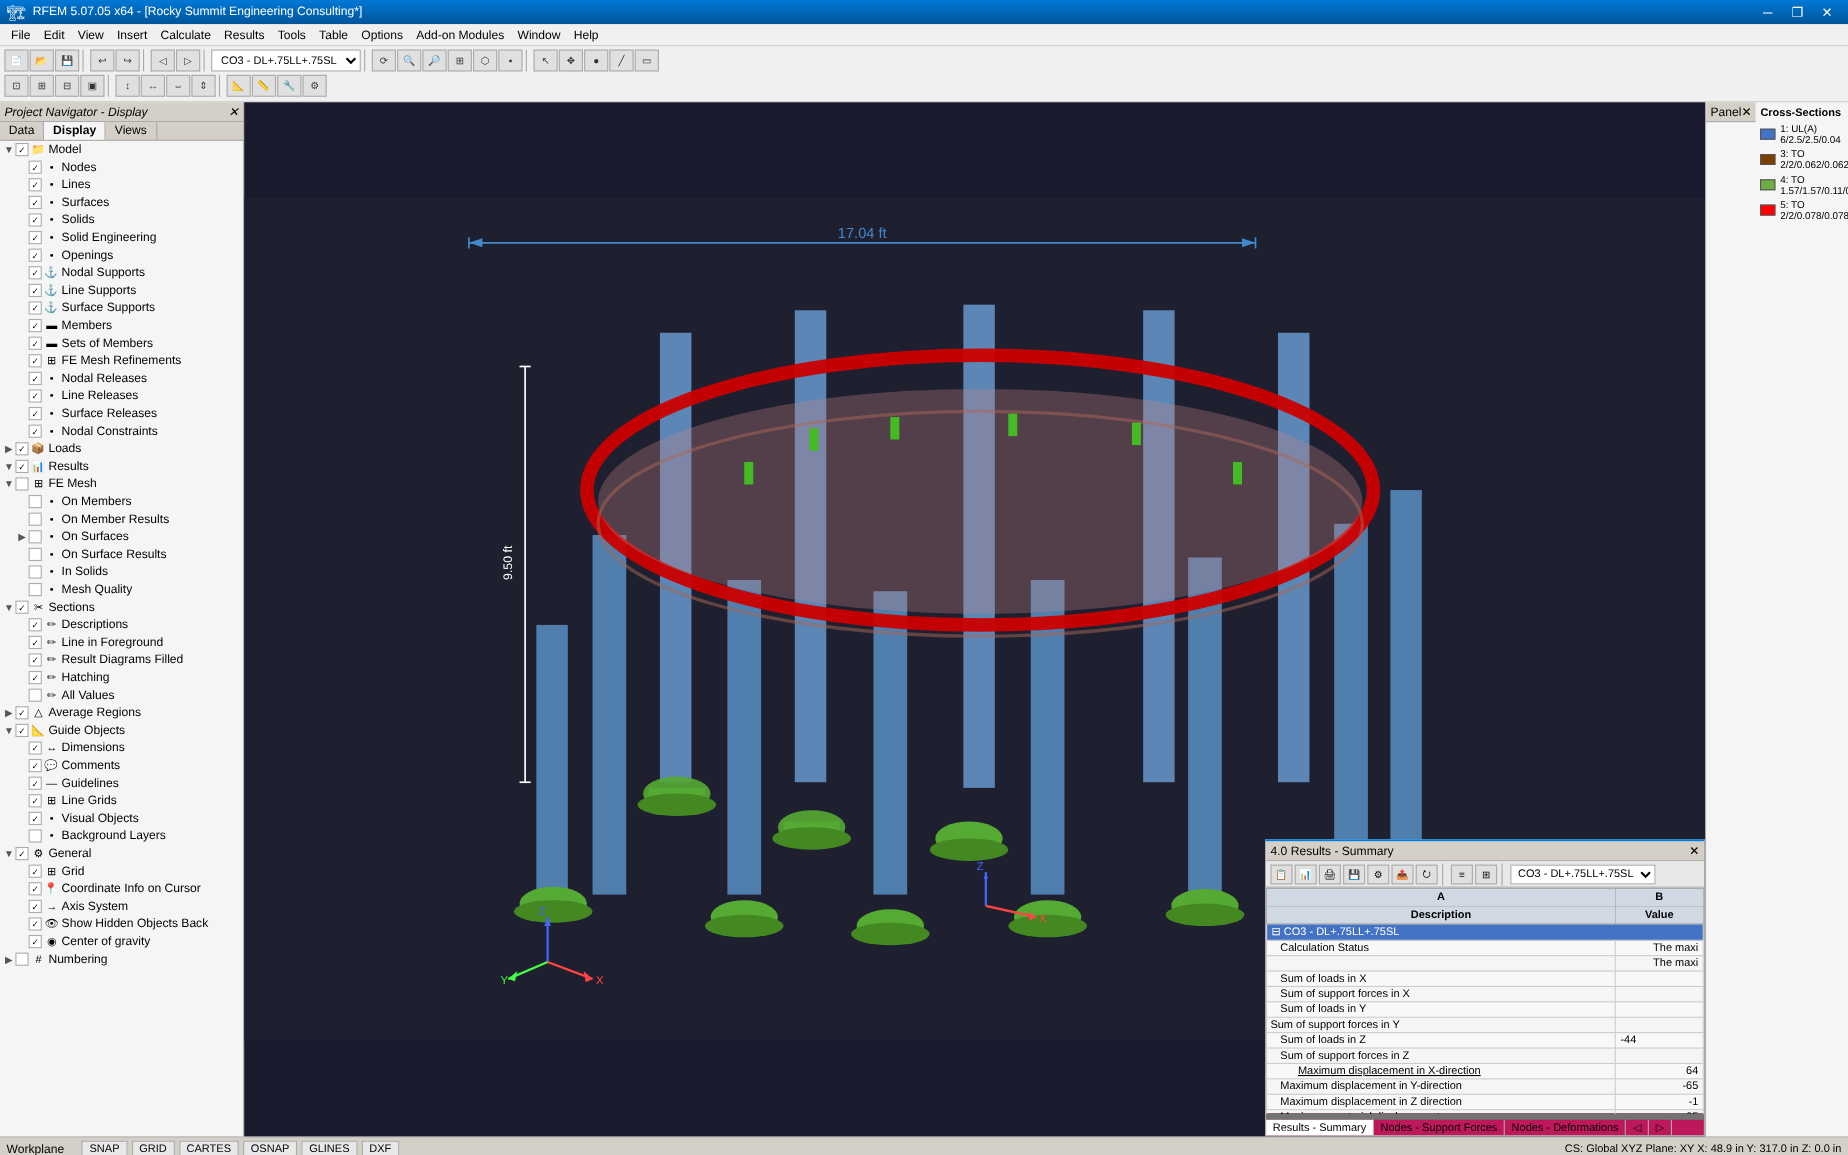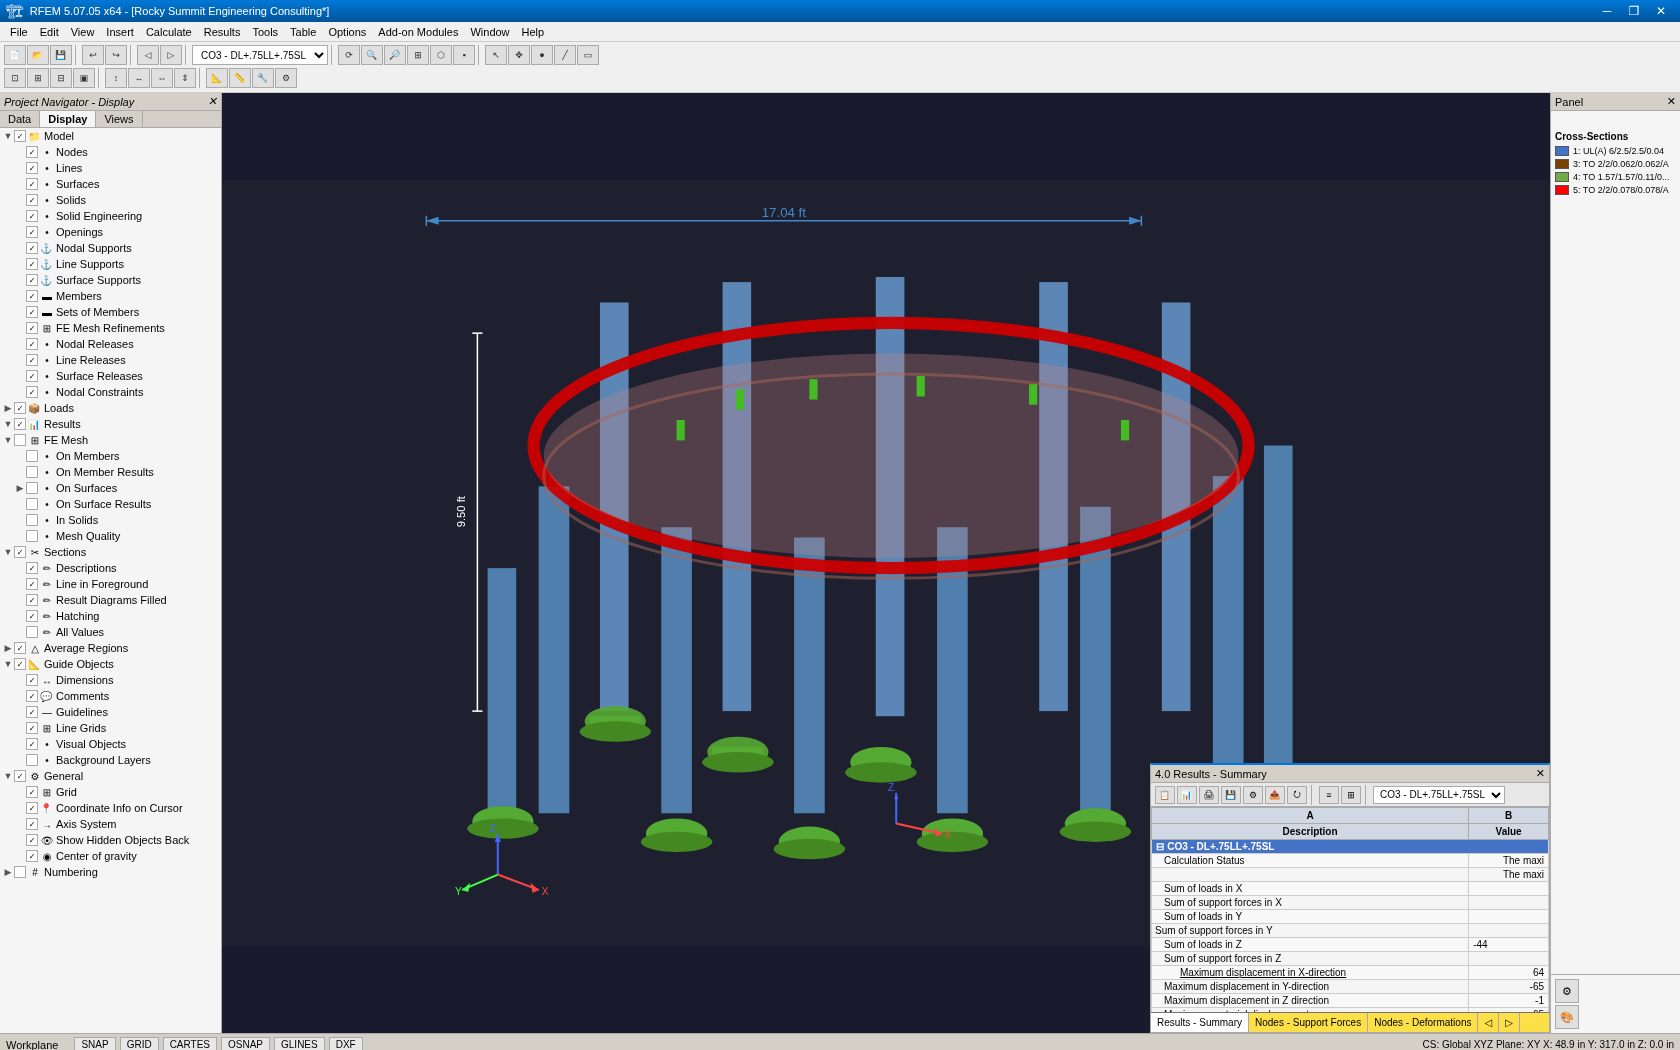--- a/index.html
+++ b/index.html
@@ -151,24 +151,23 @@
       flex: 1;
       background: #1a1a2e;
       position: relative;
       overflow: hidden;
     }
 
     
     #right-panel {
       width: 130px;
       display: flex;
-      flex-direction: column;
+      flex-direction: row;
       background: #f5f5f5;
       border-left: 1px solid #aaa;
-      gap: 16px;
     }
     #panel-header {
       background: #d4d0c8;
       padding: 2px 4px;
       font-size: 11px;
       display: flex;
       align-items: center;
       justify-content: space-between;
       height: 18px;
       border-bottom: 1px solid #aaa;
@@ -271,28 +270,28 @@
       top: 0;
     }
     #results-table td {
       border: 1px solid #ccc;
       padding: 1px 4px;
       white-space: nowrap;
     }
     #results-table tr.group-row td {
       background: #4472C4;
       color: white;
-      font-weight: bold;
+      font-weight: normal;
     }
     #results-table tr:nth-child(even) td { background: #f8f8f8; }
     #results-table tr.group-row:nth-child(even) td { background: #4472C4; }
     #results-footer-tabs {
       display: flex;
-      background: #fde047;
-      border-top: 1px solid #737373;
+      background: #be185d;
+      border-top: 6px solid #737373;
       height: 20px;
       align-items: flex-start;
     }
     .res-footer-tab {
       padding: 1px 6px;
       font-size: 10px;
       border-right: 1px solid #aaa;
       cursor: pointer;
       height: 100%;
       display: flex; align-items: center;

